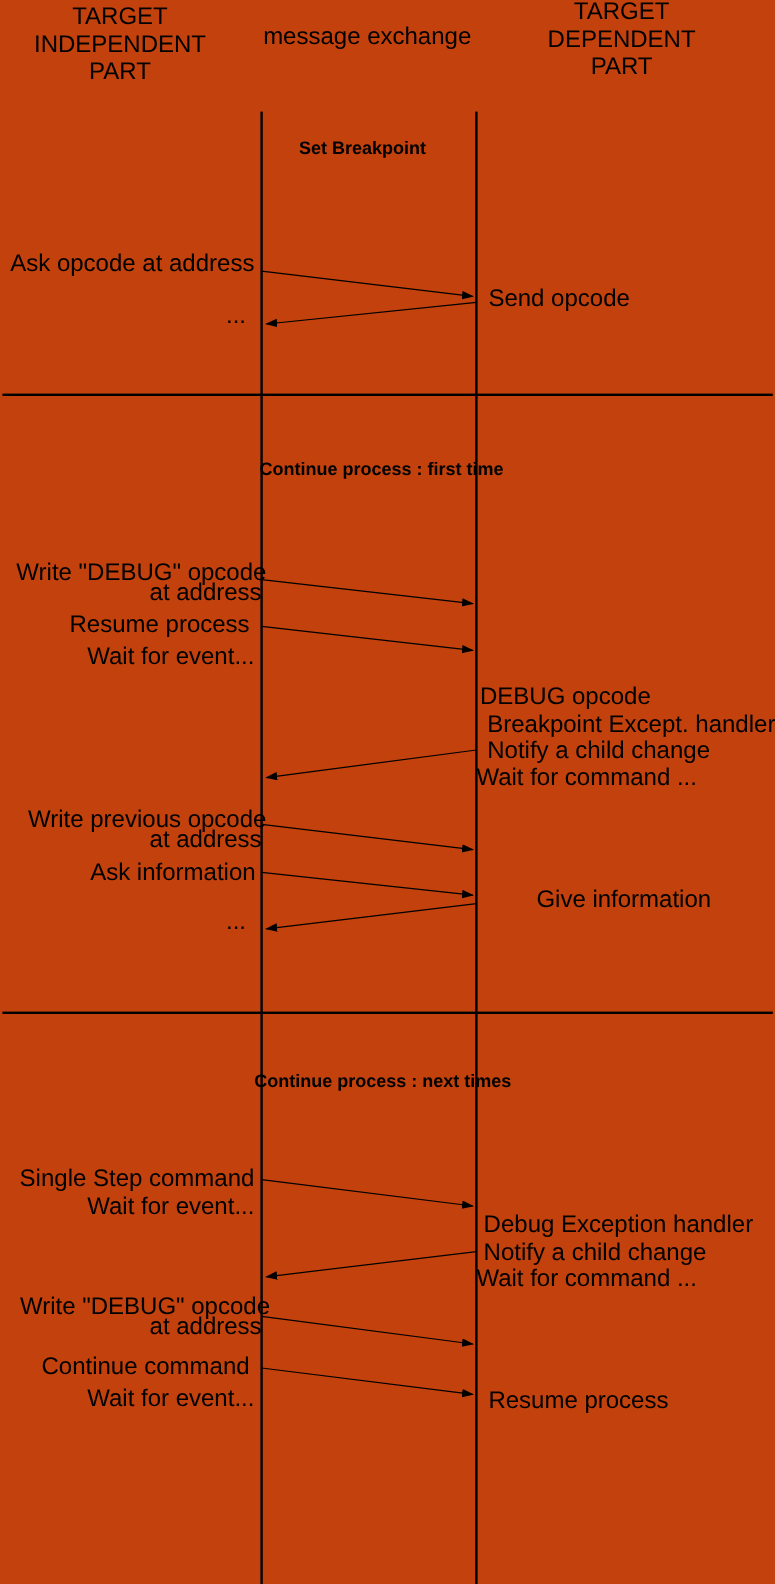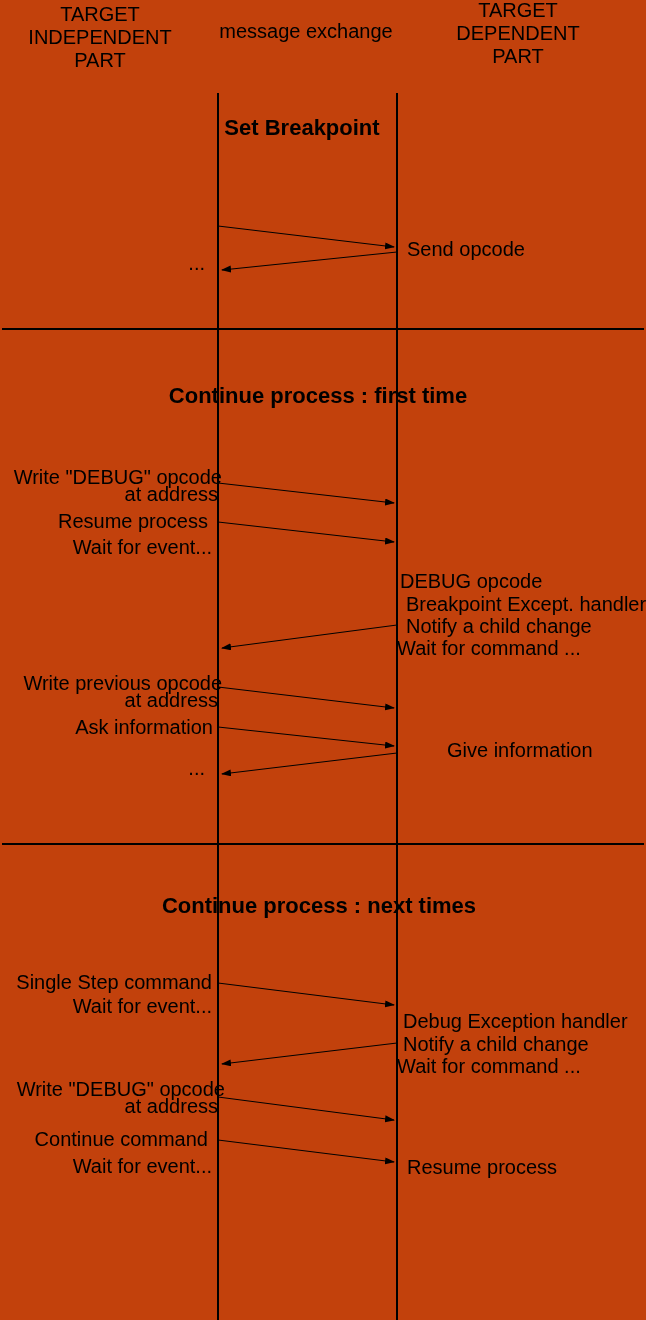--- a/index.html
+++ b/index.html
@@ -15,21 +15,21 @@
     position:absolute;top:93px;bottom:0;width:2px;background:#000000;
   }
   .divider{
     position:absolute;left:2px;width:642px;height:2px;background:#000000;
   }
   .hdr{
     position:absolute;text-align:center;font-size:20px;line-height:23px;white-space:nowrap;
     transform:translateX(-50%);
   }
   .sec-title{
-    position:absolute;font-weight:bold;font-size:22px;white-space:nowrap;
+    position:absolute;font-weight:bold;font-size:15px;white-space:nowrap;
     transform:translateX(-50%);
   }
   .msg{
     position:absolute;font-size:20px;line-height:22px;white-space:nowrap;text-align:center;
   }
   .msg.l{text-align:right;}
   #arrows-svg{position:absolute;left:0;top:0;pointer-events:none;}
 </style>
 </head>
 <body>
@@ -53,20 +53,21 @@
   <div class="lifeline" style="left:217px;"></div>
   <div class="lifeline" style="left:396px;"></div>
 
   <div class="divider" style="top:328px;"></div>
   <div class="divider" style="top:843px;"></div>
 
   <div class="sec-title" style="left:302px;top:115px;">Set Breakpoint</div>
   <div class="sec-title" style="left:318px;top:383px;">Continue process : first time</div>
   <div class="sec-title" style="left:319px;top:893px;">Continue process : next times</div>
 
+  <div class="msg l" style="right:434px;top:209px;">Ask opcode at address</div>
   <div class="msg" style="left:407px;top:238px;">Send opcode</div>
   <div class="msg l" style="right:441px;top:252px;">...</div>
 
   <div class="msg l" style="right:424px;top:466px;">Write "DEBUG" opcode</div>
   <div class="msg l" style="right:428px;top:483px;">at address</div>
   <div class="msg l" style="right:438px;top:510px;">Resume process</div>
   <div class="msg l" style="right:434px;top:536px;">Wait for event...</div>
   <div class="msg" style="left:400px;top:570px;">DEBUG opcode</div>
   <div class="msg" style="left:406px;top:593px;">Breakpoint Except. handler</div>
   <div class="msg" style="left:406px;top:615px;">Notify a child change</div>

